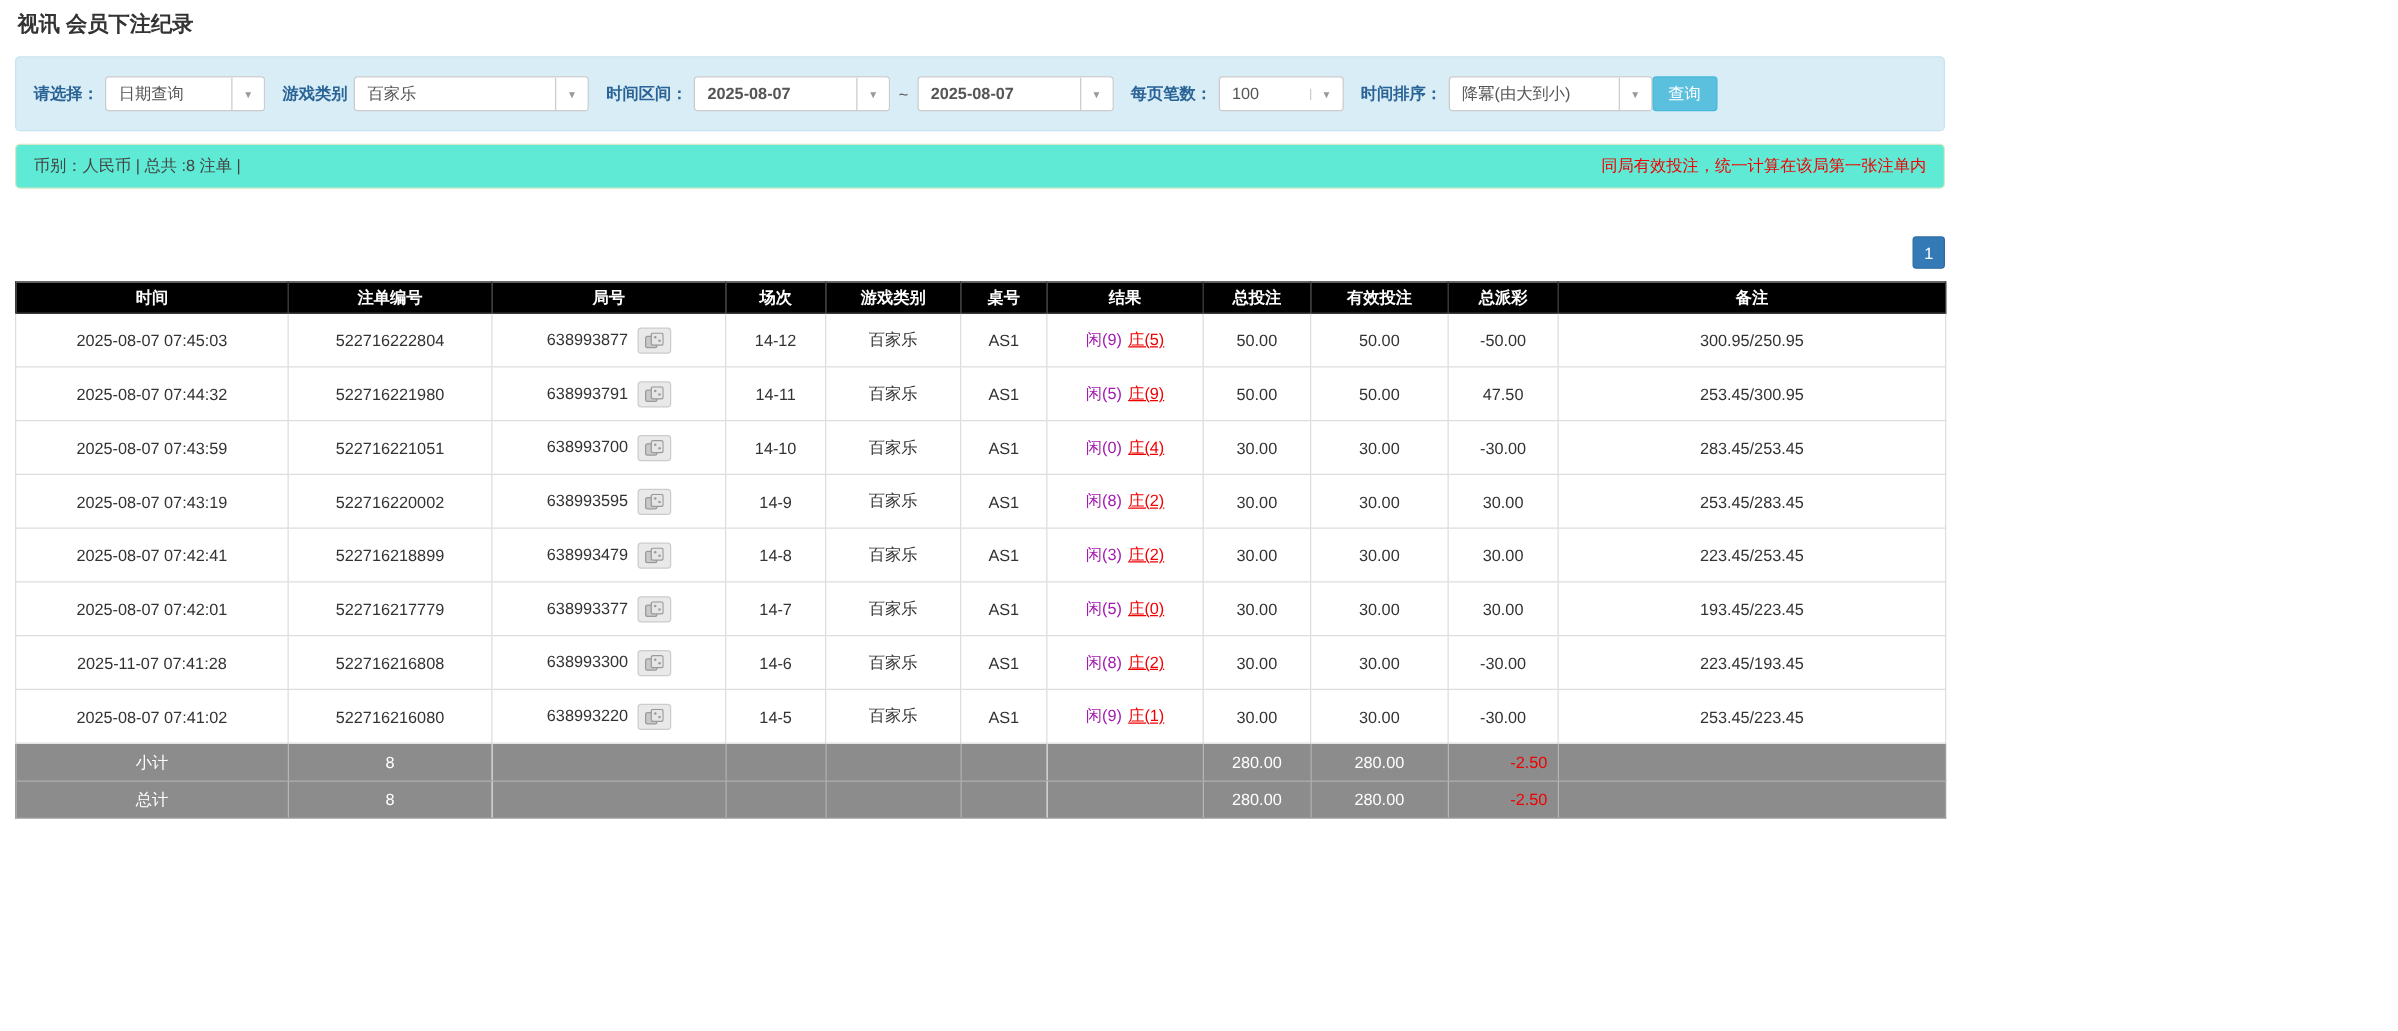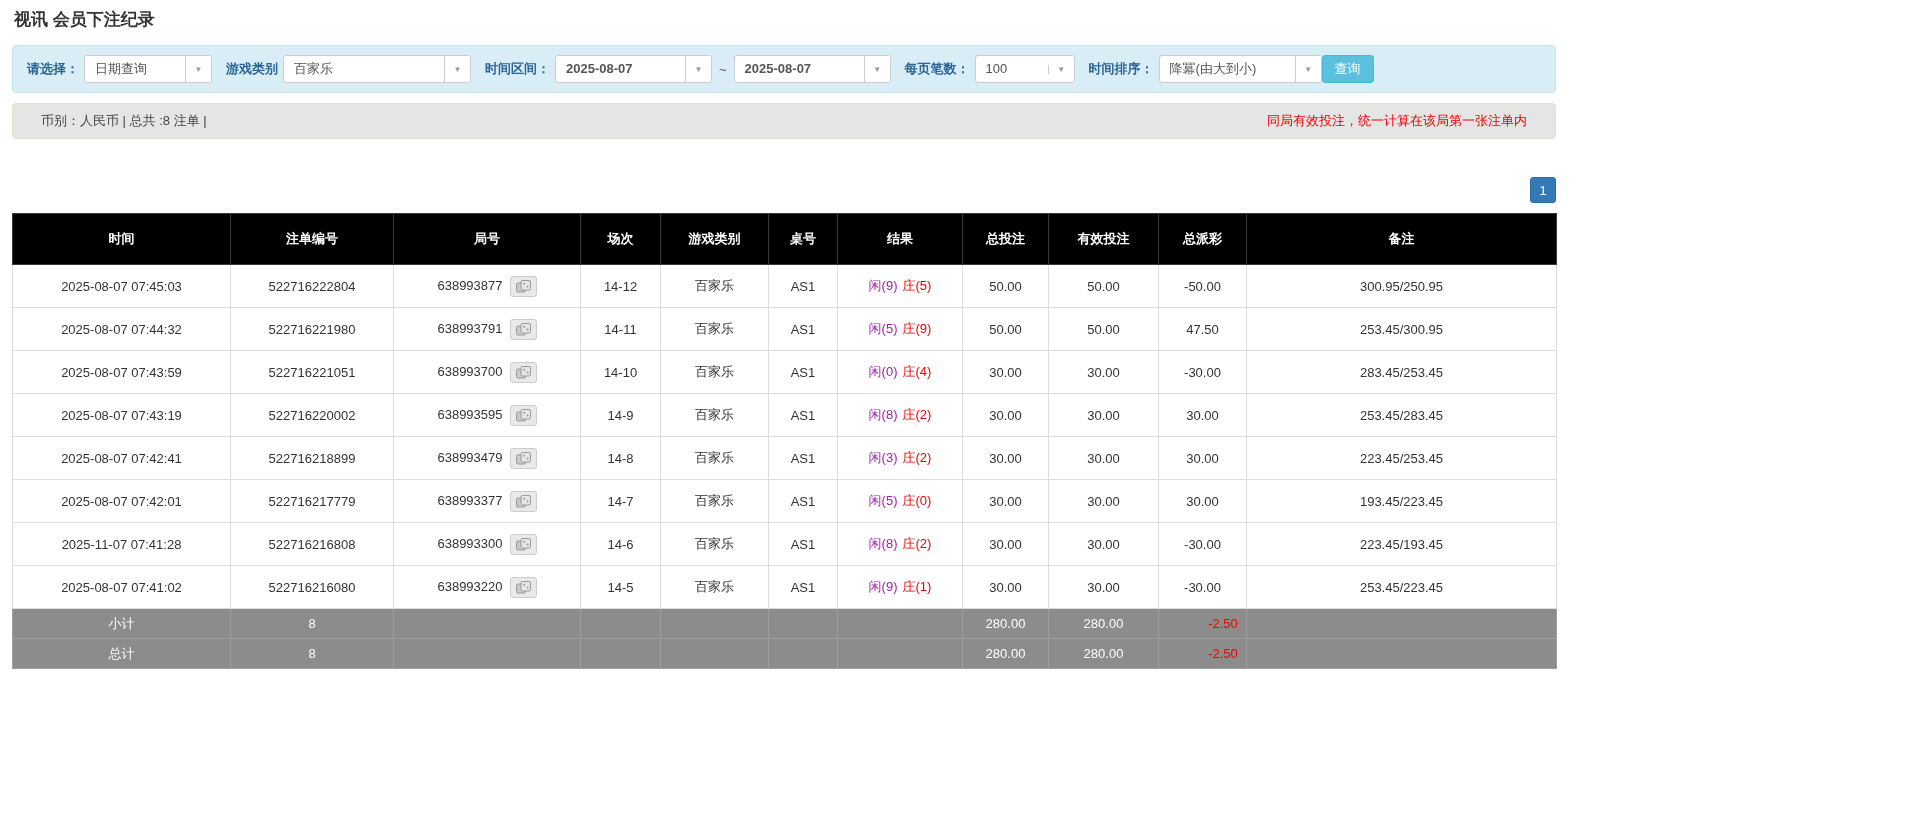--- a/index.html
+++ b/index.html
@@ -23,21 +23,21 @@
   }
 
   
   .filter-bar {
     background: #d9edf7;
     border: 1px solid #c5e3f0;
     border-radius: 4px;
     padding: 7px 10px;
     display: flex;
     align-items: center;
-    height: 48px;
+    height: 60px;
   }
   .f-label {
     color: #2a6496;
     font-weight: 700;
     margin: 0 5px 0 14px;
     white-space: nowrap;
   }
   .f-label:first-child { margin-left: 4px; }
   .select {
     display: inline-flex;
@@ -82,24 +82,24 @@
     height: 28px;
     padding: 0 12px;
     font-size: 13px;
     cursor: pointer;
     font-family: inherit;
   }
 
   
   .summary-bar {
     margin-top: 10px;
-    background: #e5e5e5;
+    background: #5eead4;
     border: 1px solid #d6e9c6;
     border-radius: 4px;
-    padding: 8px 28px;
+    padding: 8px 14px;
     display: flex;
     justify-content: space-between;
     align-items: center;
   }
   .summary-left { color: #444; }
   .summary-right { color: #f00000; }
 
   
   .pager-top { display: flex; justify-content: flex-end; margin: 38px 0 10px; }
   .pager-bottom { display: flex; justify-content: flex-end; margin-top: 175px; }
@@ -119,38 +119,38 @@
     padding: 0 6px;
   }
 
   
   table.data { width: 100%; border-collapse: collapse; table-layout: fixed; }
   table.data th {
     background: #000;
     color: #fff;
     font-weight: 700;
     font-size: 13px;
-    padding: 16px 4px;
+    padding: 3px 4px;
     border: 1px solid #3a3a3a;
     text-align: center;
   }
   table.data td {
     border: 1px solid #ddd;
     text-align: center;
     padding: 0 4px;
     height: 43px;
     color: #333;
     background: #fff;
     overflow: hidden;
     white-space: nowrap;
   }
   .blue { color: #337ab7; }
   .red { color: #f00000; }
   .result-player { color: #a21caf; }
-  .result-banker { color: #f00000; margin-left: 5px; }
+  .result-banker { color: #f00000; margin-left: 5px; text-decoration: underline; }
   .icon-btn {
     margin-left: 7px;
     background: #e9e9e9;
     border: 1px solid #ccc;
     border-radius: 3px;
     width: 27px;
     height: 21px;
     vertical-align: middle;
     cursor: pointer;
     display: inline-flex;

